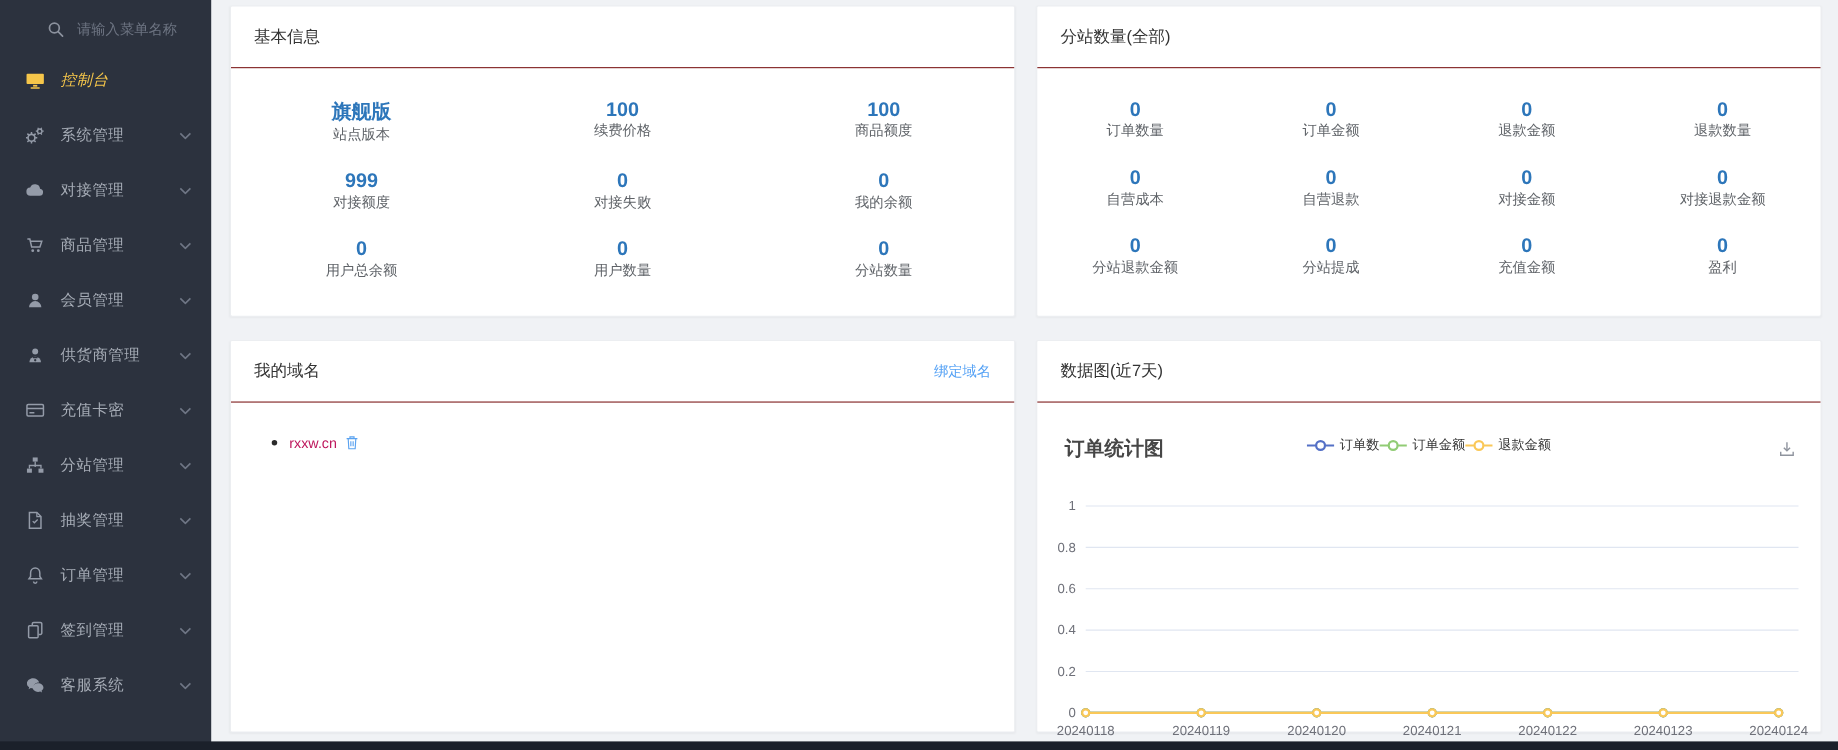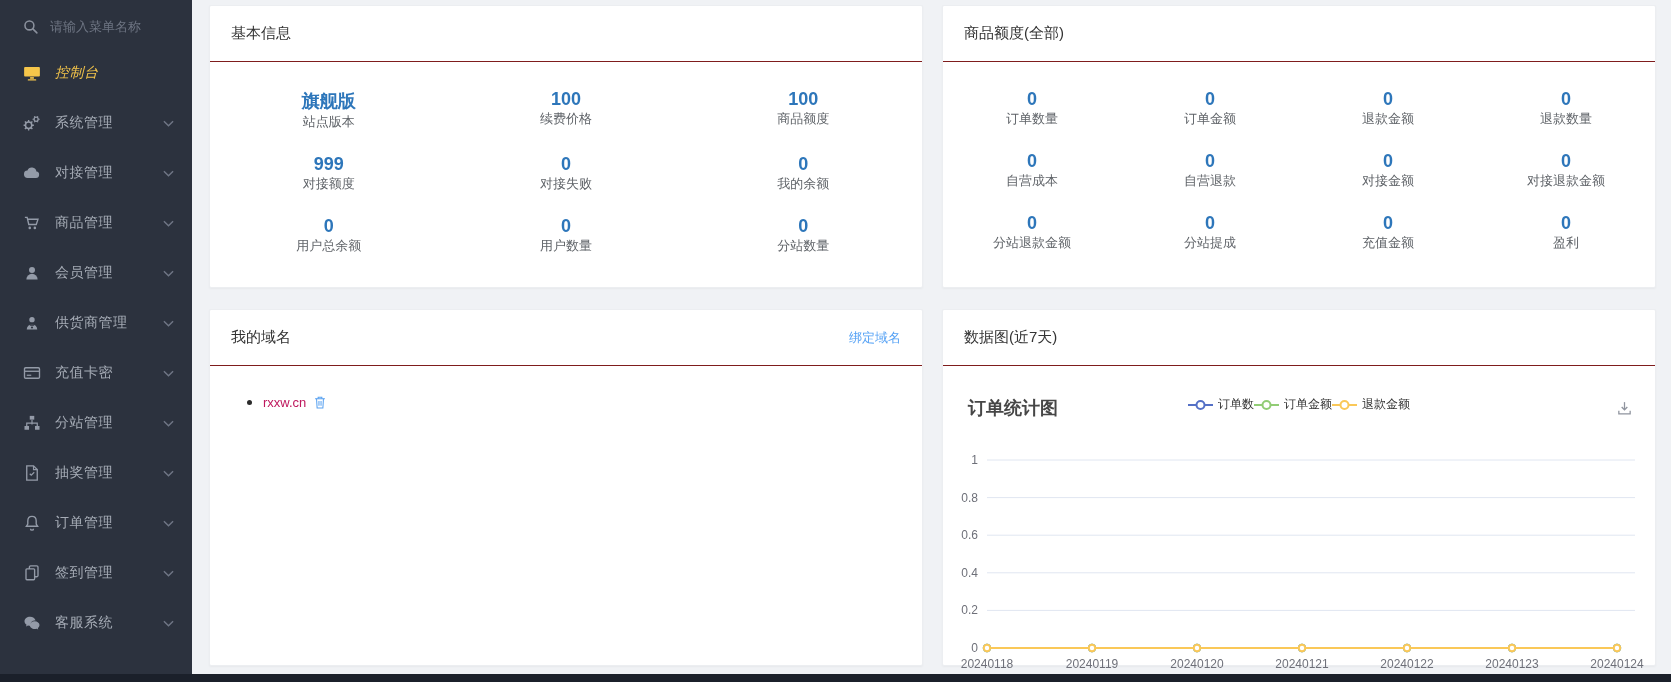--- a/index.html
+++ b/index.html
@@ -3,21 +3,21 @@
 <meta charset="utf-8">
 <style>
   * { margin:0; padding:0; box-sizing:border-box; }
   html,body { width:1671px; height:682px; overflow:hidden; }
   body {
     font-family:"Liberation Sans","DejaVu Sans",sans-serif;
     background:#f0f2f5; color:#333; position:relative;
   }
   
   .sidebar { position:absolute; left:0; top:0; bottom:0; width:192px; background:#2c323e; z-index:2; }
-  .search-row { display:flex; align-items:center; gap:11px; padding:15px 12px 9px 22px; height:46px; }
+  .search-row { display:flex; align-items:center; gap:11px; padding:15px 12px 9px 22px; height:46px;margin-left:20px; }
   .s-icon { display:flex; color:#8b919d; }
   .s-icon svg { width:17px; height:17px; }
   .search-input { background:transparent; border:none; outline:none; color:#c6cbd4; font-size:13px; width:128px;
     font-family:"Liberation Sans","DejaVu Sans",sans-serif; }
   .search-input::placeholder { color:#6d7482; }
   .menu { padding-top:2px; }
   .menu-item { height:50px; display:flex; align-items:center; padding:0 18px 0 22px;
     color:#a6acb6; cursor:pointer; font-size:14px; }
   .mi-icon { width:20px; height:20px; color:#949ba8; margin-right:13px; display:flex; align-items:center; justify-content:center; flex:none; }
   .mi-icon svg { width:18px; height:18px; }
@@ -293,21 +293,21 @@
           </div>
           <div class="stat">
             <div class="stat-v">0</div>
             <div class="stat-l">分站数量</div>
           </div>
         </div>
     </section>
 
     <section class="card" id="card-orders">
       <header class="card-hd">
-        <span>商品额度(全部)</span>
+        <span>分站数量(全部)</span>
       </header>
       <div class="stats grid4">
           <div class="stat">
             <div class="stat-v">0</div>
             <div class="stat-l">订单数量</div>
           </div>
           <div class="stat">
             <div class="stat-v">0</div>
             <div class="stat-l">订单金额</div>
           </div>

